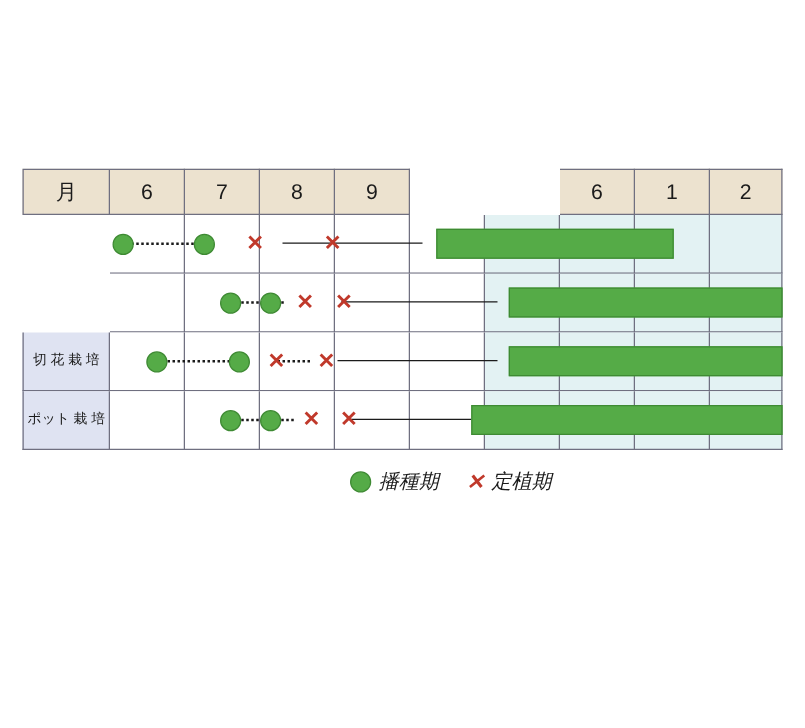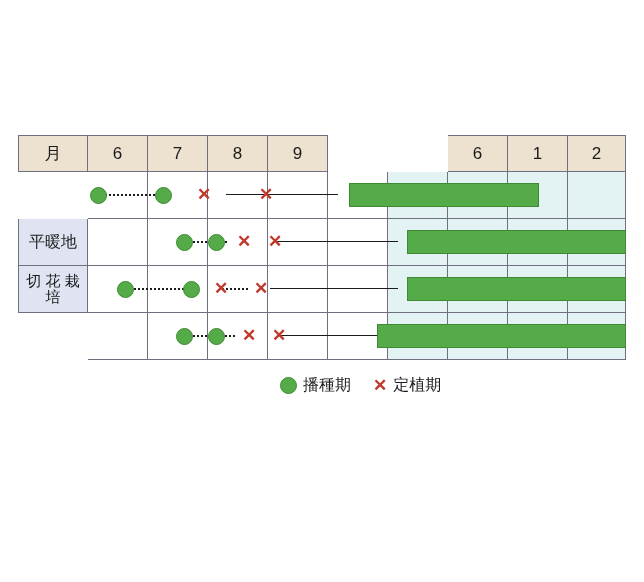--- a/index.html
+++ b/index.html
@@ -58,21 +58,21 @@
     box-sizing: border-box;
     display: flex;
     align-items: center;
     justify-content: center;
     font-size: 16px;
     color: #1b1b1b;
     text-align: center;
     line-height: 1.05;
   }
   .rowlabel.split {
-    font-size: 15px;
+    font-size: 11px;
   }
   .cell {
     position: absolute;
     box-sizing: border-box;
     border-right: 1px solid #6f6f80;
     border-bottom: 1px solid #6f6f80;
   }
   .cell.c-plain { background: #ffffff; }
   .cell.c-tint  { background: #e3f2f3; }
 
@@ -116,20 +116,21 @@
   #legend {
     position: absolute;
     left: 280px;
     top: 372px;
     height: 26px;
     display: flex;
     align-items: center;
     gap: 8px;
     font-size: 16px;
     color: #1b1b1b;
+    font-style: italic;
   }
   .lg-item {
     display: flex;
     align-items: center;
     gap: 6px;
     margin-right: 14px;
   }
   .lg-dot {
     width: 15px;
     height: 15px;
@@ -192,23 +193,20 @@
     <div class="cell c-tint" style="left:550px; top:37px; width:58px; height:47px;"></div>
 
     <div class="dashline" style="left:79px;  top:59px; width:62px;"></div>
     <div class="solidline" style="left:208px; top:59px; width:112px;"></div>
     <div class="dot" style="left:72px;  top:52px;"></div>
     <div class="dot" style="left:137px; top:52px;"></div>
     <div class="xmark" style="left:179px; top:51px;">✕</div>
     <div class="xmark" style="left:241px; top:51px;">✕</div>
     <div class="bar" style="left:331px; top:48px; width:190px; height:24px;"></div>
 
-    <div class="rowlabel" style="top:84px; height:47px;">
-      <span>平暖地</span>
-    </div>
     <div class="cell c-plain" style="left:70px;  top:84px; width:60px; height:47px;"></div>
     <div class="cell c-plain" style="left:130px; top:84px; width:60px; height:47px;"></div>
     <div class="cell c-plain" style="left:190px; top:84px; width:60px; height:47px;"></div>
     <div class="cell c-plain" style="left:250px; top:84px; width:60px; height:47px;"></div>
     <div class="cell c-plain" style="left:310px; top:84px; width:60px; height:47px;"></div>
     <div class="cell c-tint" style="left:370px; top:84px; width:60px; height:47px;"></div>
     <div class="cell c-tint" style="left:430px; top:84px; width:60px; height:47px;"></div>
     <div class="cell c-tint" style="left:490px; top:84px; width:60px; height:47px;"></div>
     <div class="cell c-tint" style="left:550px; top:84px; width:58px; height:47px;"></div>
 
@@ -235,20 +233,23 @@
 
     <div class="dashline" style="left:107px; top:153px; width:63px;"></div>
     <div class="dashline" style="left:204px; top:153px; width:26px;"></div>
     <div class="solidline" style="left:252px; top:153px; width:128px;"></div>
     <div class="dot" style="left:99px;  top:146px;"></div>
     <div class="dot" style="left:165px; top:146px;"></div>
     <div class="xmark" style="left:196px; top:145px;">✕</div>
     <div class="xmark" style="left:236px; top:145px;">✕</div>
     <div class="bar" style="left:389px; top:142px; width:219px; height:24px;"></div>
 
+    <div class="rowlabel split" style="top:178px; height:47px;">
+      <span>ポット 栽 培</span>
+    </div>
     <div class="cell c-plain" style="left:70px;  top:178px; width:60px; height:47px;"></div>
     <div class="cell c-plain" style="left:130px; top:178px; width:60px; height:47px;"></div>
     <div class="cell c-plain" style="left:190px; top:178px; width:60px; height:47px;"></div>
     <div class="cell c-plain" style="left:250px; top:178px; width:60px; height:47px;"></div>
     <div class="cell c-plain" style="left:310px; top:178px; width:60px; height:47px;"></div>
     <div class="cell c-tint" style="left:370px; top:178px; width:60px; height:47px;"></div>
     <div class="cell c-tint" style="left:430px; top:178px; width:60px; height:47px;"></div>
     <div class="cell c-tint" style="left:490px; top:178px; width:60px; height:47px;"></div>
     <div class="cell c-tint" style="left:550px; top:178px; width:58px; height:47px;"></div>
 

